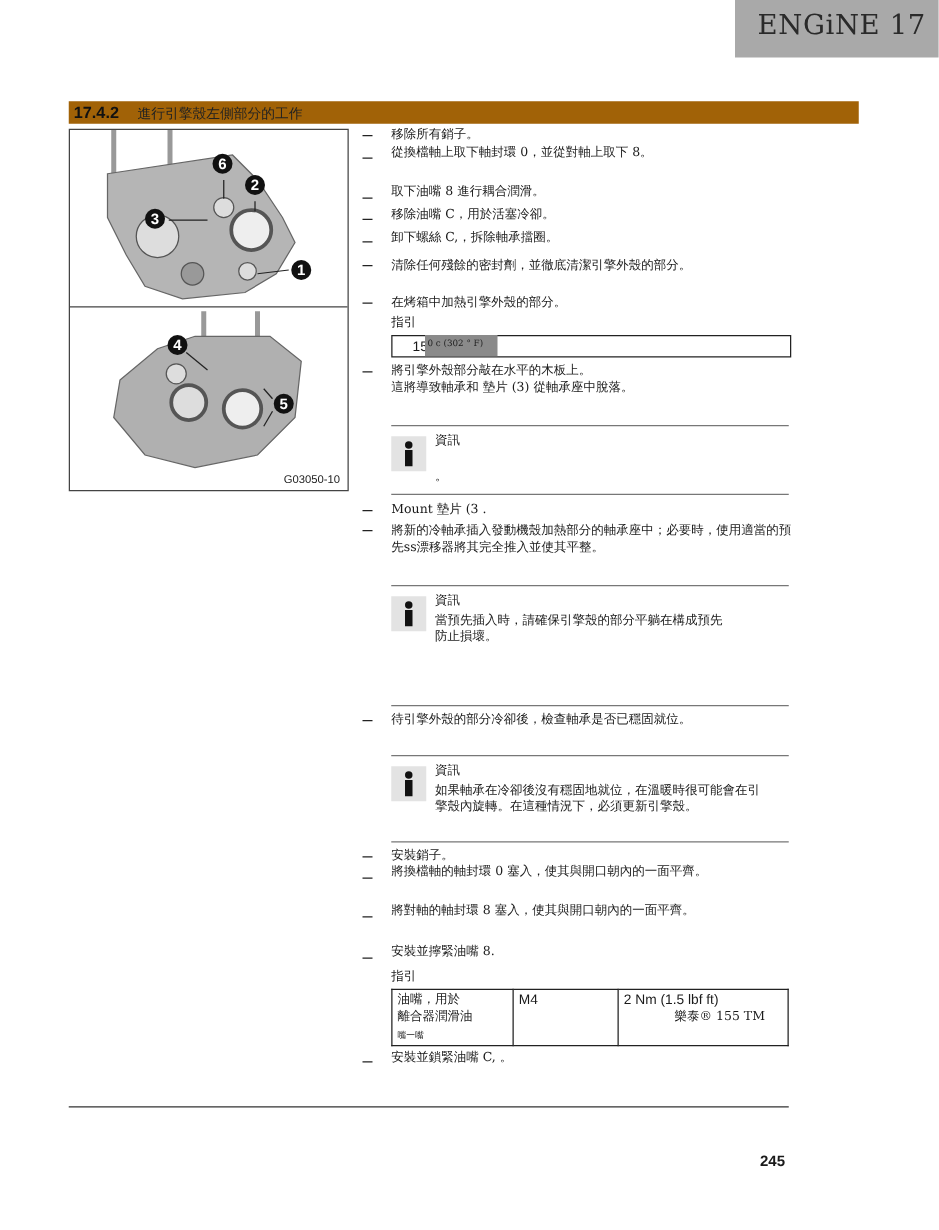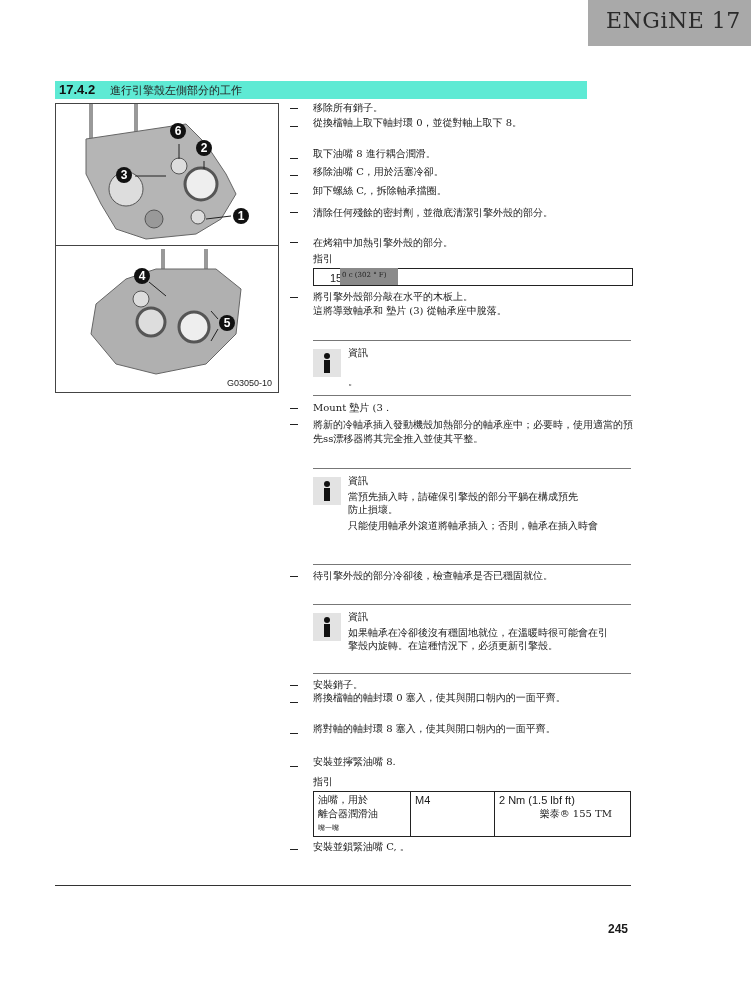--- a/index.html
+++ b/index.html
@@ -2,22 +2,22 @@
 <html><head>
 <meta charset="utf-8">
 <style>
   html, body { margin: 0; padding: 0; background: #ffffff; }
   body { width: 751px; height: 984px; position: relative; overflow: hidden;
          font-family: "DejaVu Serif", serif; color: #1a1a1a; }
   .chapter-tab { position: absolute; left: 588px; top: 0; width: 163px; height: 46px;
                  background: #a9a9a9; }
   .chapter-tab span { position: absolute; left: 18px; top: 8px; font-family: "DejaVu Serif", serif;
                  font-size: 22px; color: #2a2a2a; letter-spacing: 0.5px; }
-  .section-bar { position: absolute; left: 55px; top: 81px; width: 532px; height: 18px;
-                 background: #5eead4; }
+  .section-bar { position: absolute; left: 55px; top: 81px; width: 632px; height: 18px;
+                 background: #a16207; }
   .section-num { position: absolute; left: 4px; top: 1px; font-family: "Liberation Sans", sans-serif;
                  font-weight: bold; font-size: 13px; color: #111; }
   .section-title { position: absolute; left: 55px; top: 2px; font-size: 11px; color: #222; }
   .figure { position: absolute; left: 55px; top: 103px; width: 222px; height: 288px;
             border: 1px solid #444; background: #fff; }
   .fig-divider { position: absolute; left: 0; top: 141px; width: 222px; height: 1px; background: #444; }
   .fig-code { position: absolute; right: 6px; bottom: 4px; font-family: "Liberation Sans", sans-serif;
               font-size: 9px; color: #222; }
   .callout { position: absolute; width: 16px; height: 16px; border-radius: 50%; background: #111;
              color: #fff; font-family: "Liberation Sans", sans-serif; font-weight: bold; font-size: 12px;
@@ -153,21 +153,20 @@
   </div>
 
   <div class="info-box" style="top:368px;height:95px">
     <div class="info-icon">
         <div class="dot"></div>
         <div class="bar"></div>
       </div>
     <span class="info-title" style="top:5px">資訊</span>
     <span class="info-text" style="top:21px">當預先插入時，請確保引擎殼的部分平躺在構成預先</span>
     <span class="info-text" style="top:34px">防止損壞。</span>
-    <span class="info-text" style="top:50px">只能使用軸承外滾道將軸承插入；否則，軸承在插入時會</span>
   </div>
 
   <div class="step" style="top:469px">
     <div class="dash" style="top:7px"></div>
     <span class="step-text" style="top:0">待引擎外殼的部分冷卻後，檢查軸承是否已穩固就位。</span>
   </div>
 
   <div class="info-box" style="top:504px;height:68px">
     <div class="info-icon">
         <div class="dot"></div>

